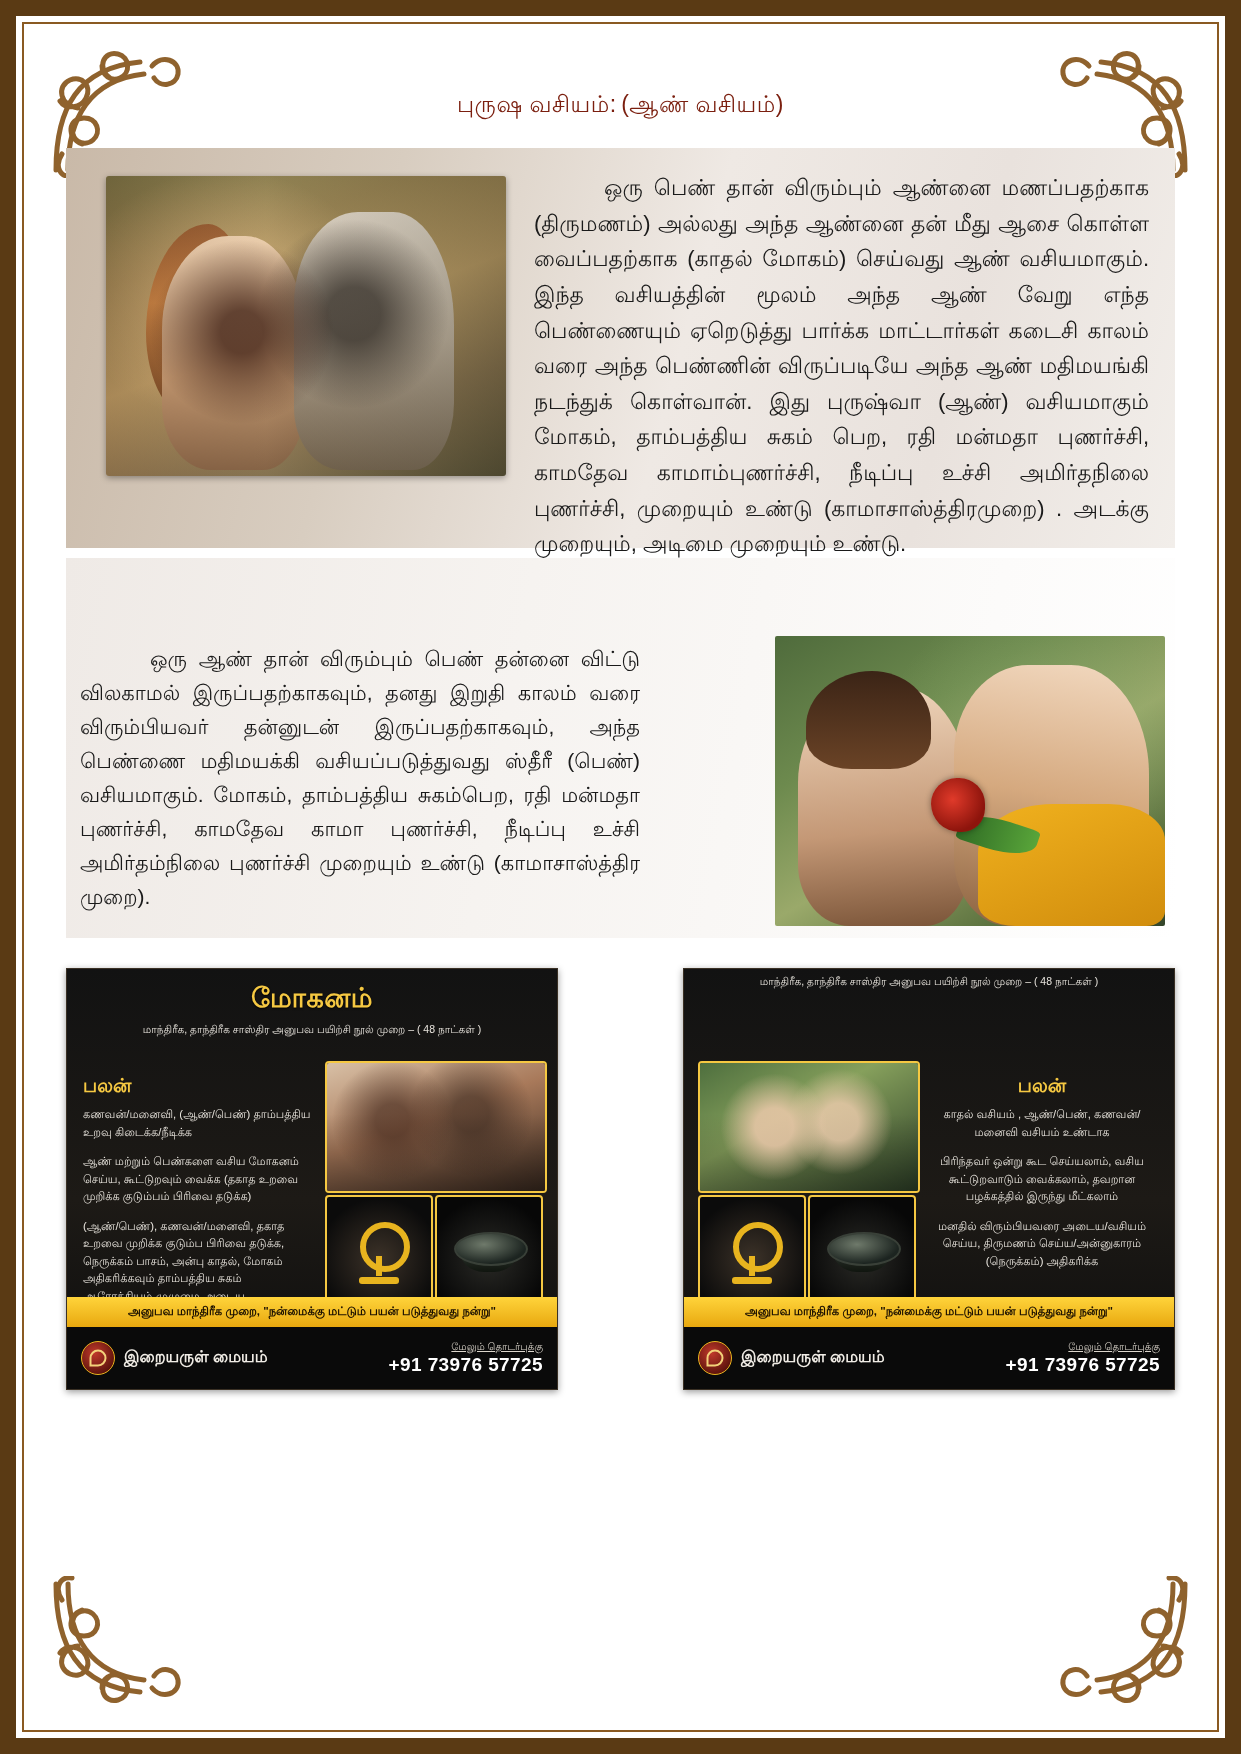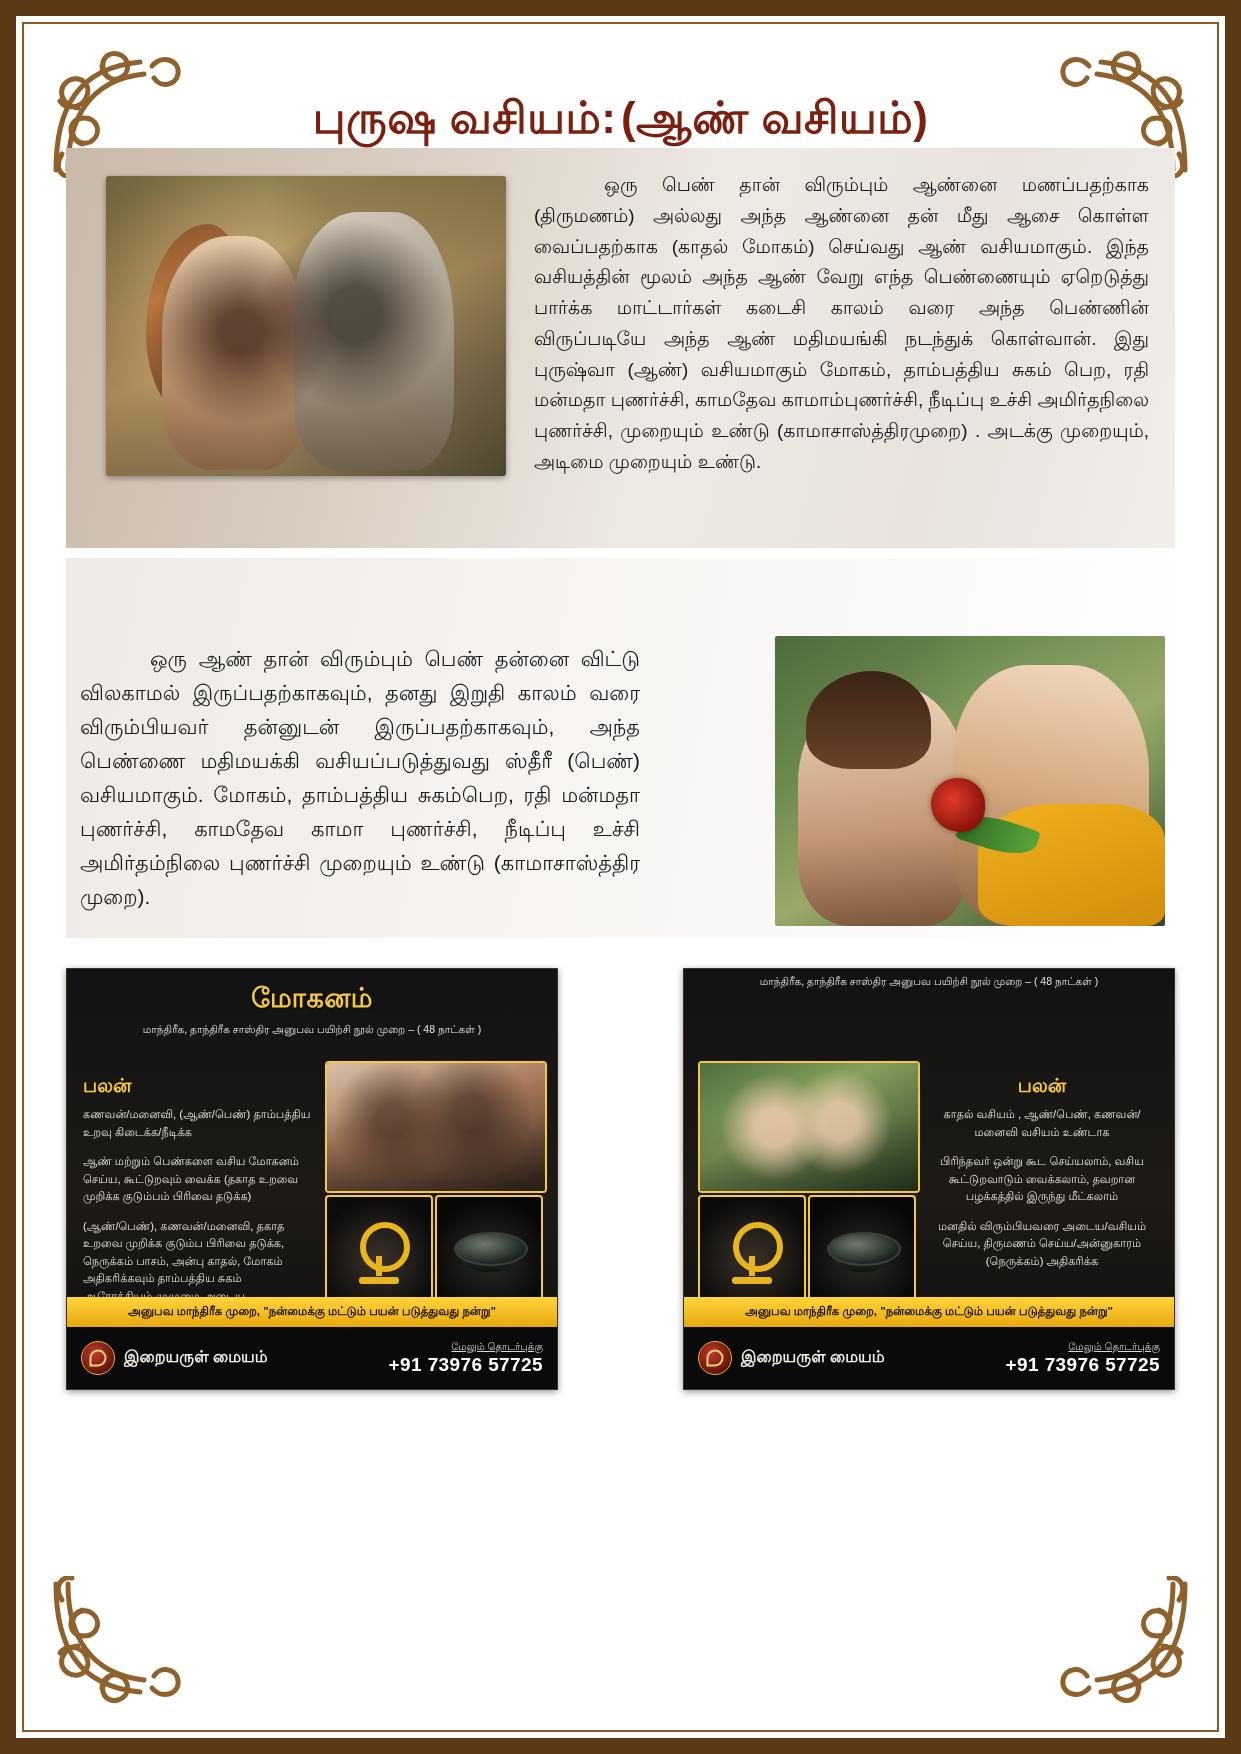--- a/index.html
+++ b/index.html
@@ -45,22 +45,22 @@
 
   
   .title-bar{
     position:absolute;
     left:40px;right:40px;
     text-align:center;
   }
   .title-1{top:52px;}
   .title-2{top:540px;}
   .heading{
-    font-size:44px;
-    font-weight:bold;
+    font-size:23px;
+    font-weight:normal;
     color:#7b1f0f;
     letter-spacing:.5px;
     line-height:1.25;
     display:inline-block;
     text-align:right;
   }
 
   
   .sec1{
     position:absolute;
@@ -71,21 +71,21 @@
     position:absolute;
     top:28px;left:40px;
     width:400px;height:300px;
     border-radius:3px;
     overflow:hidden;
     box-shadow:0 2px 6px rgba(0,0,0,.35);
   }
   .sec1 .text{
     position:absolute;
     top:22px;left:468px;right:26px;
-    font-size:19px;
+    font-size:22px;
     line-height:1.62;
     color:#1a1a1a;
     text-align:justify;
     text-justify:inter-word;
   }
   .sec1 .text .indent{display:inline-block;width:70px;}
 
   
   .sec2{
     position:absolute;

